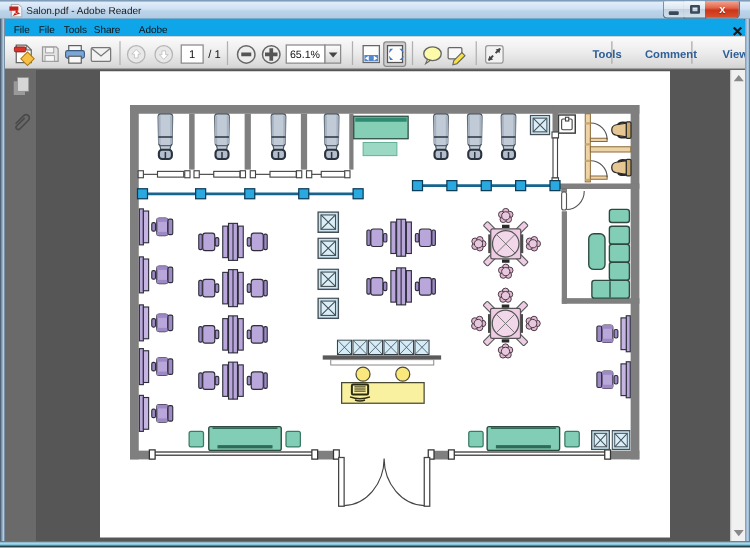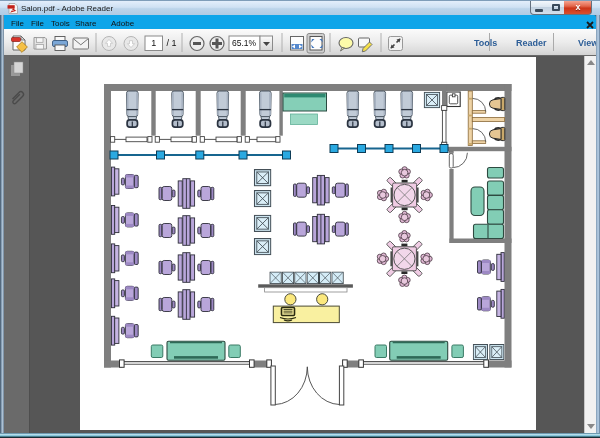--- a/index.html
+++ b/index.html
@@ -489,20 +489,20 @@
       <defs>
         <linearGradient id="btng" x1="0" y1="0" x2="0" y2="1">
           <stop offset="0" stop-color="#fdfdfd"></stop>
             <stop offset="1" stop-color="#d5d5d5"></stop>
         </linearGradient>
       </defs>
     </svg>
     <div class="sep" style="left:487px"></div>
     <div class="sep" style="left:551px"></div>
     <div class="tlabel" style="left:456px">Tools</div>
-    <div class="tlabel" style="left:498px">Reader</div>
+    <div class="tlabel" style="left:498px">Comment</div>
     <div class="tlabel" style="left:560px">View</div>
   </div>
 
   <div id="lborder"></div>
   <div id="rborder"></div>
   <div id="bborder"></div>
 </div>
 
 </body></html>

